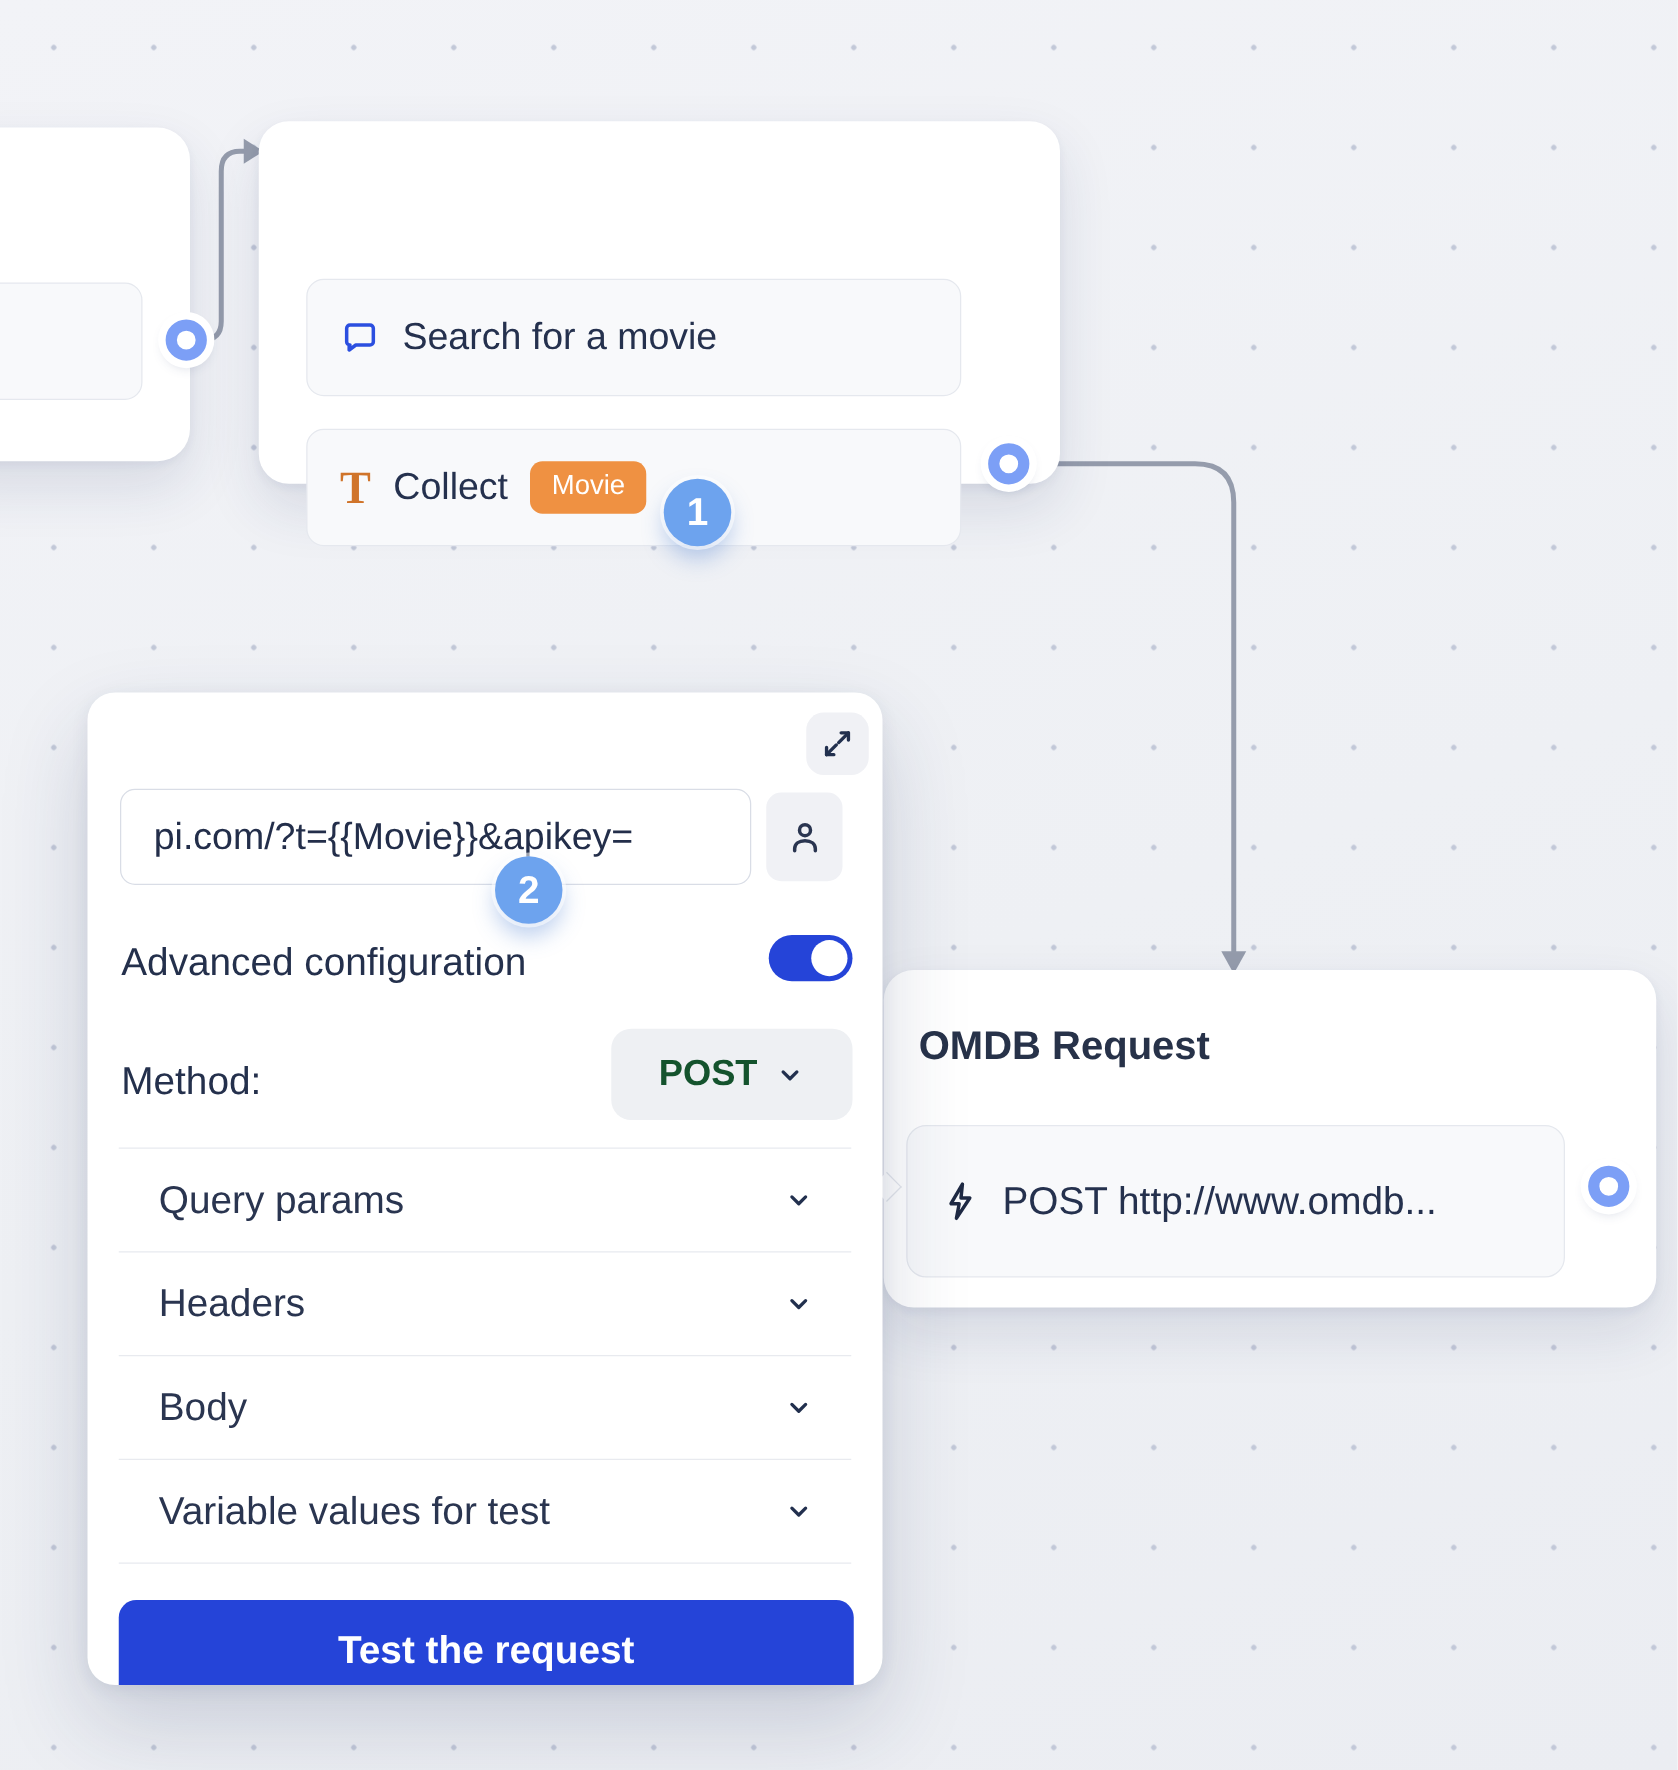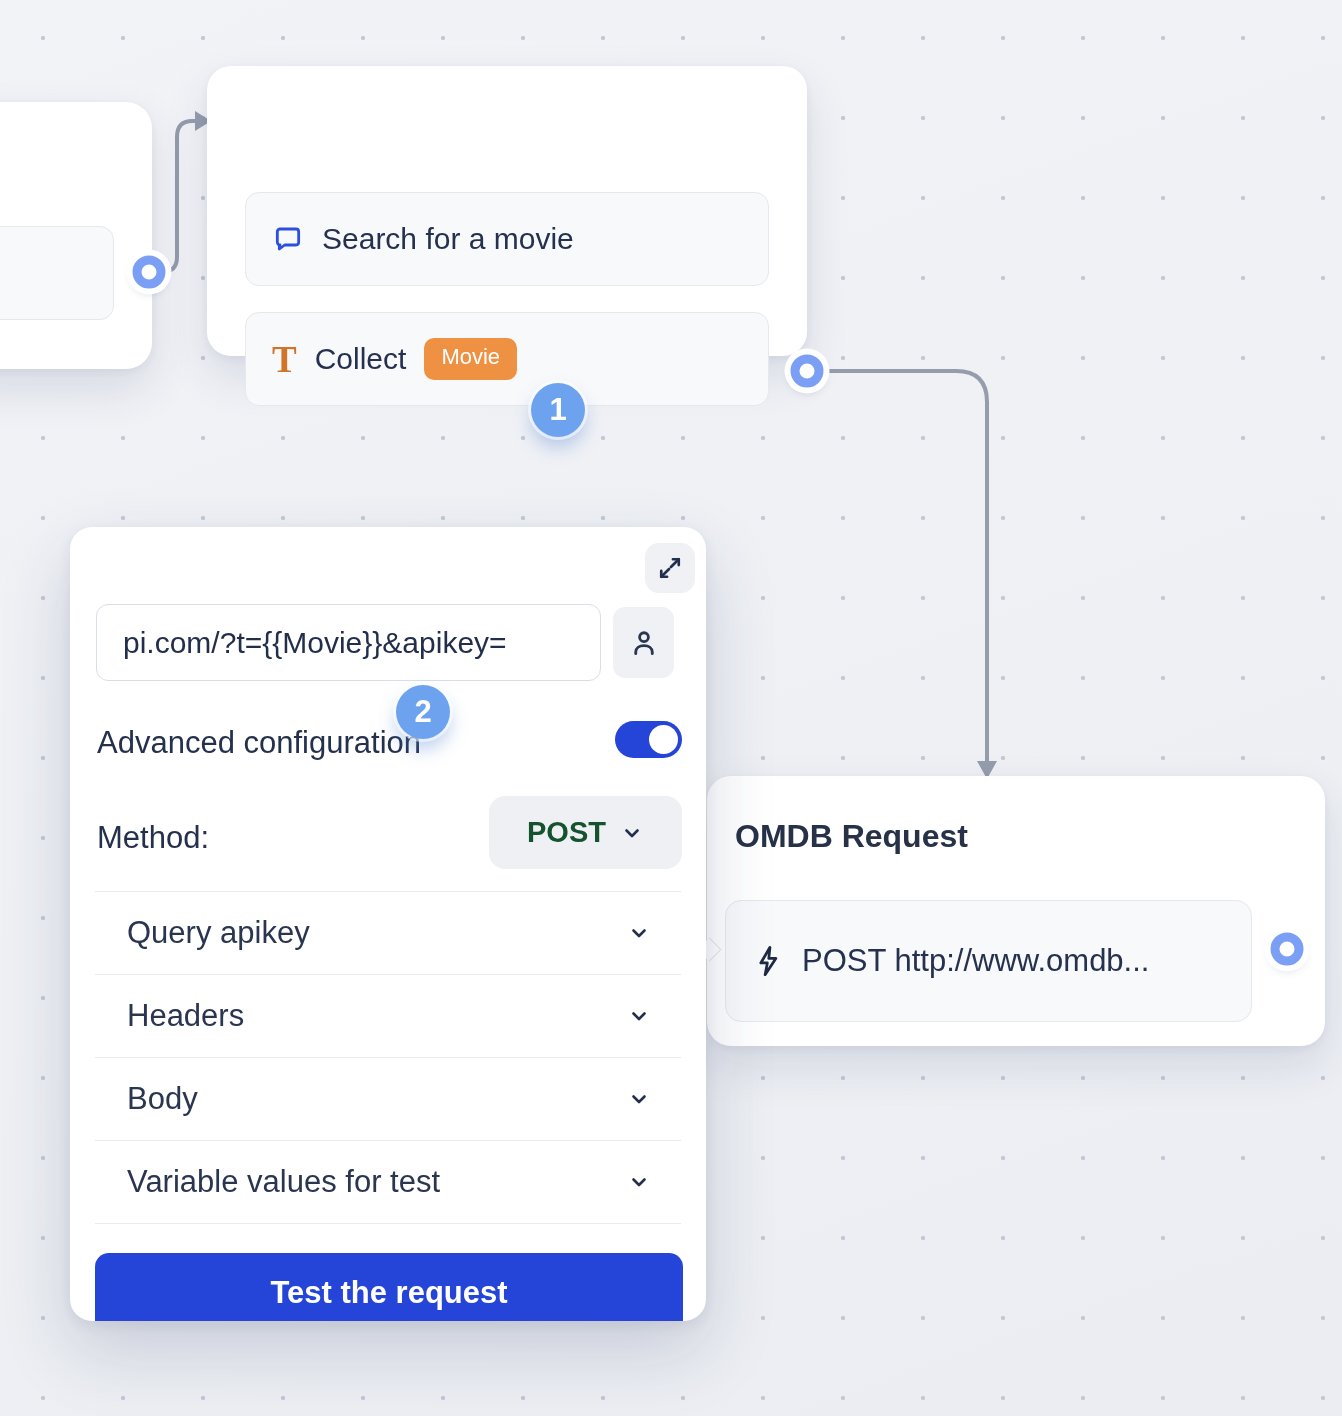--- a/index.html
+++ b/index.html
@@ -28,21 +28,21 @@
   .block{
     position:absolute;background:#f8f9fb;border:1.5px solid #e5e8ee;border-radius:14px;
     display:flex;align-items:center;gap:18px;padding-left:26px;box-sizing:border-box;
     white-space:nowrap;
   }
   .block .label{font-size:30px;color:#25314e;}
 
   #left-card{left:-56px;top:102px;width:208px;height:267px;}
   #left-card .block{left:14px;top:124px;width:156px;height:94px;}
 
-  #movie-card{left:207px;top:66px;width:600px;height:290px;border-radius:24px;}
+  #movie-card{left:207px;top:97px;width:600px;height:290px;border-radius:24px;padding-left:41px;}
   #movie-card .card-title{left:48px;top:122px;}
   #movie-block-1{left:38px;top:126px;width:524px;height:94px;}
   #movie-block-2{left:38px;top:246px;width:524px;height:94px;}
   .t-glyph{font-family:"Liberation Serif", serif;font-weight:700;font-size:37px;color:#d0742a;line-height:1;}
   .var-chip{
     background:#ef9142;color:#fff;font-size:22px;border-radius:10px;
     padding:5px 17px 8px 17px;line-height:1.3;
   }
 
   #omdb-card{left:707px;top:776px;width:576px;height:270px;border-radius:24px;padding-left:42px;}
@@ -60,21 +60,21 @@
     position:absolute;width:15px;height:15px;border-radius:50%;background:#fff;
     border:9px solid #7c9ff6;z-index:3;transform:translate(-50%,-50%);
     box-shadow:0 0 0 6px #fff, 0 4px 10px rgba(50,70,120,.28);
   }
   #port-prev{left:149px;top:272px;}
   #port-movie{left:807px;top:371px;}
   #port-omdb{left:1287px;top:949px;}
 
   
   #panel{
-    position:absolute;left:70px;top:527px;width:636px;height:794px;background:#fff;
+    position:absolute;left:70px;top:554px;width:636px;height:794px;background:#fff;
     border-radius:22px;z-index:4;overflow:hidden;
     box-shadow:0 30px 70px rgba(35,50,95,.18), 0 4px 14px rgba(35,50,95,.08);
   }
   .icon-btn{
     position:absolute;background:#f0f1f5;border-radius:14px;
     display:flex;align-items:center;justify-content:center;cursor:pointer;
   }
   #expand-btn{left:575px;top:16px;width:50px;height:50px;}
   #url-field{
     position:absolute;left:26px;top:77px;width:505px;height:77px;box-sizing:border-box;
@@ -210,21 +210,21 @@
       <span class="value">POST</span>
       <span style="display:flex;">
         <svg width="24" height="24" viewBox="0 0 24 24" fill="none" stroke="#22304e" stroke-width="2.6" stroke-linecap="round" stroke-linejoin="round">
             <polyline points="6.5,9.5 12,15 17.5,9.5"></polyline>
           </svg>
       </span>
     </div>
 
     <div id="sections">
       <div class="section-row">
-        <span class="label">Query apikey</span>
+        <span class="label">Query params</span>
         <span style="display:flex;">
           <svg width="24" height="24" viewBox="0 0 24 24" fill="none" stroke="#22304e" stroke-width="2.6" stroke-linecap="round" stroke-linejoin="round">
               <polyline points="6.5,9.5 12,15 17.5,9.5"></polyline>
             </svg>
         </span>
       </div>
       <div class="section-row">
         <span class="label">Headers</span>
         <span style="display:flex;">
           <svg width="24" height="24" viewBox="0 0 24 24" fill="none" stroke="#22304e" stroke-width="2.6" stroke-linecap="round" stroke-linejoin="round">

